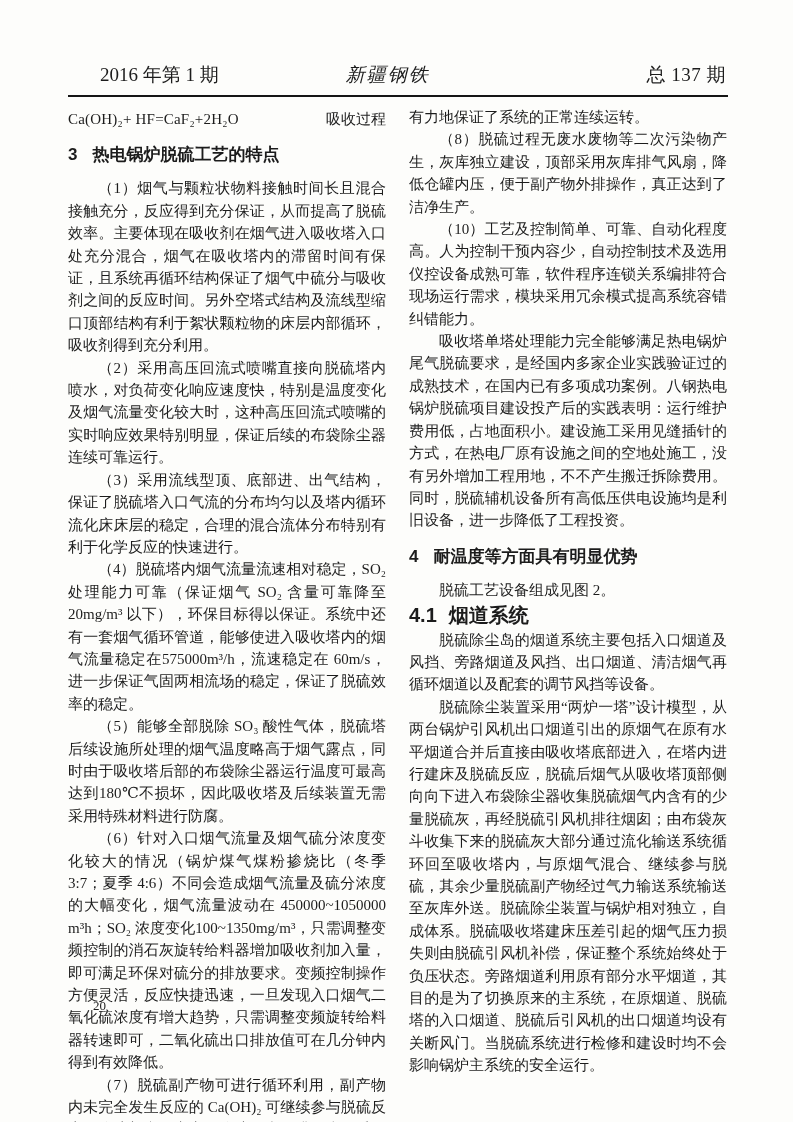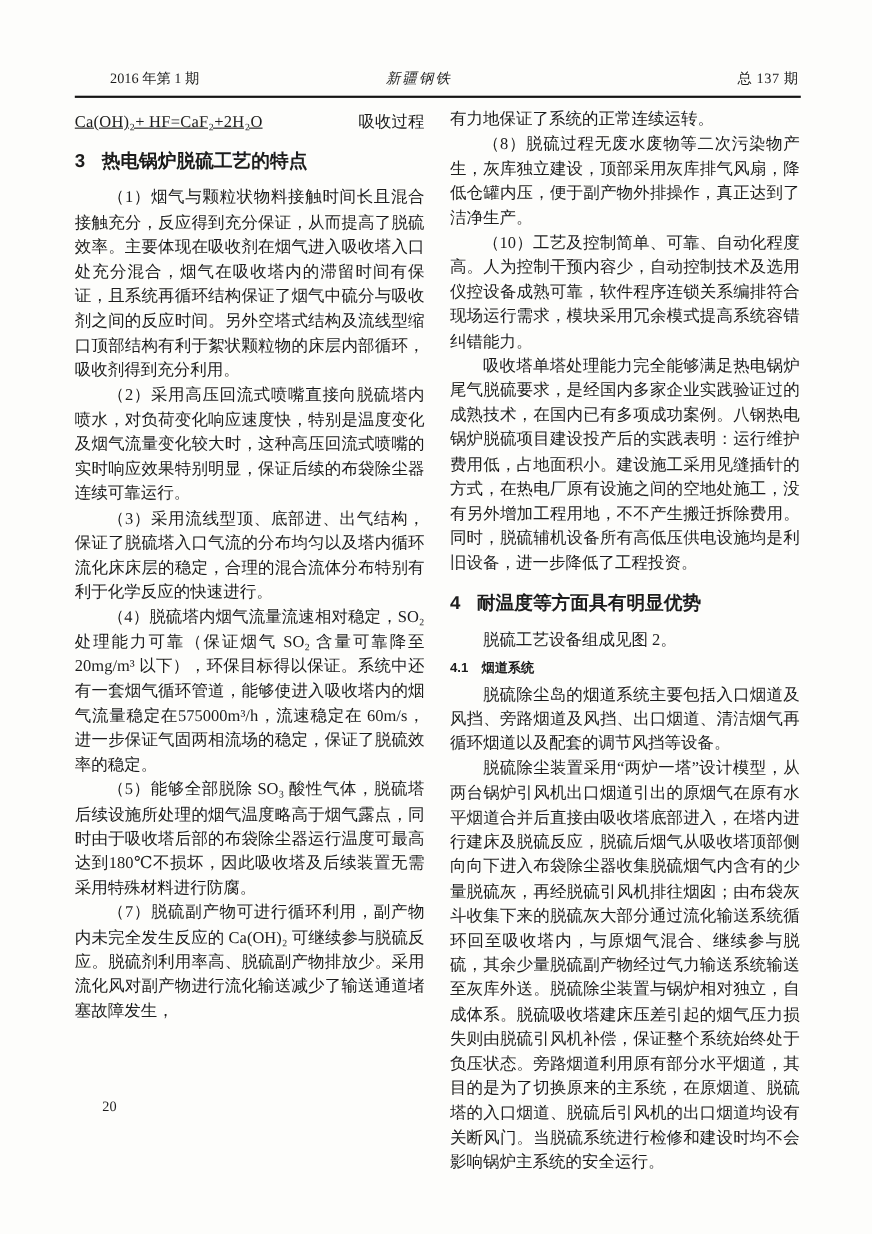--- a/index.html
+++ b/index.html
@@ -16,21 +16,21 @@
     color: #1c1c1c;
     box-sizing: border-box;
     padding: 62px 65px 0 68px;
     overflow: hidden;
     font-family: "Liberation Serif", "DejaVu Serif", serif;
   }
   .header {
     display: flex;
     align-items: baseline;
     justify-content: space-between;
-    font-size: 13px;
+    font-size: 19px;
     padding: 0 2px 0 32px;
     text-align: right;
   }
   .h-center {
     font-style: italic;
     letter-spacing: 2px;
     transform: translateX(-34px);
   }
   .h-right { letter-spacing: 0.5px; margin-left: 22px; }
   .rule {
@@ -49,34 +49,34 @@
     font-size: 15px;
     line-height: 22.4px;
   }
   .formula-row {
     display: flex;
     justify-content: space-between;
     align-items: baseline;
     margin: 2px 0 6px 0;
     white-space: nowrap;
   }
-  .formula { letter-spacing: 0.2px; text-decoration: underline; }
+  .formula { letter-spacing: 0.2px; }
   .sec {
     font-family: "Liberation Sans", "DejaVu Sans", sans-serif;
     font-weight: bold;
     font-size: 17px;
     margin: 14px 0 11px 0;
     display: flex;
     gap: 15px;
     line-height: 22px;
   }
   .subsec {
     font-family: "Liberation Sans", "DejaVu Sans", sans-serif;
     font-weight: bold;
-    font-size: 12px;
+    font-size: 20px;
     margin: 3px 0 2px 0;
     display: flex;
     gap: 12px;
     line-height: 22.4px;
   }
   .para {
     margin: 0;
     text-indent: 2em;
     text-align: justify;
   }
@@ -111,20 +111,21 @@
       <h2 class="sec">
         <span>3</span>
         <span>热电锅炉脱硫工艺的特点</span>
       </h2>
 
       <p class="para">（1）烟气与颗粒状物料接触时间长且混合接触充分，反应得到充分保证，从而提高了脱硫效率。主要体现在吸收剂在烟气进入吸收塔入口处充分混合，烟气在吸收塔内的滞留时间有保证，且系统再循环结构保证了烟气中硫分与吸收剂之间的反应时间。另外空塔式结构及流线型缩口顶部结构有利于絮状颗粒物的床层内部循环，吸收剂得到充分利用。</p>
       <p class="para">（2）采用高压回流式喷嘴直接向脱硫塔内喷水，对负荷变化响应速度快，特别是温度变化及烟气流量变化较大时，这种高压回流式喷嘴的实时响应效果特别明显，保证后续的布袋除尘器连续可靠运行。</p>
       <p class="para">（3）采用流线型顶、底部进、出气结构，保证了脱硫塔入口气流的分布均匀以及塔内循环流化床床层的稳定，合理的混合流体分布特别有利于化学反应的快速进行。</p>
       <p class="para">（4）脱硫塔内烟气流量流速相对稳定，SO₂ 处理能力可靠（保证烟气 SO₂ 含量可靠降至 20mg/m³ 以下），环保目标得以保证。系统中还有一套烟气循环管道，能够使进入吸收塔内的烟气流量稳定在575000m³/h，流速稳定在 60m/s，进一步保证气固两相流场的稳定，保证了脱硫效率的稳定。</p>
       <p class="para">（5）能够全部脱除 SO₃ 酸性气体，脱硫塔后续设施所处理的烟气温度略高于烟气露点，同时由于吸收塔后部的布袋除尘器运行温度可最高达到180℃不损坏，因此吸收塔及后续装置无需采用特殊材料进行防腐。</p>
+      <p class="para">（6）针对入口烟气流量及烟气硫分浓度变化较大的情况（锅炉煤气煤粉掺烧比（冬季 3:7；夏季 4:6）不同会造成烟气流量及硫分浓度的大幅变化，烟气流量波动在 450000~1050000 m³h；SO₂ 浓度变化100~1350mg/m³，只需调整变频控制的消石灰旋转给料器增加吸收剂加入量，即可满足环保对硫分的排放要求。变频控制操作方便灵活，反应快捷迅速，一旦发现入口烟气二氧化硫浓度有增大趋势，只需调整变频旋转给料器转速即可，二氧化硫出口排放值可在几分钟内得到有效降低。</p>
       <p class="para">（7）脱硫副产物可进行循环利用，副产物内未完全发生反应的 Ca(OH)₂ 可继续参与脱硫反应。脱硫剂利用率高、脱硫副产物排放少。采用流化风对副产物进行流化输送减少了输送通道堵塞故障发生，</p>
     </div>
 
     <div class="col">
       <p class="para cont">有力地保证了系统的正常连续运转。</p>
       <p class="para">（8）脱硫过程无废水废物等二次污染物产生，灰库独立建设，顶部采用灰库排气风扇，降低仓罐内压，便于副产物外排操作，真正达到了洁净生产。</p>
       <p class="para">（10）工艺及控制简单、可靠、自动化程度高。人为控制干预内容少，自动控制技术及选用仪控设备成熟可靠，软件程序连锁关系编排符合现场运行需求，模块采用冗余模式提高系统容错纠错能力。</p>
       <p class="para">吸收塔单塔处理能力完全能够满足热电锅炉尾气脱硫要求，是经国内多家企业实践验证过的成熟技术，在国内已有多项成功案例。八钢热电锅炉脱硫项目建设投产后的实践表明：运行维护费用低，占地面积小。建设施工采用见缝插针的方式，在热电厂原有设施之间的空地处施工，没有另外增加工程用地，不不产生搬迁拆除费用。同时，脱硫辅机设备所有高低压供电设施均是利旧设备，进一步降低了工程投资。</p>
 
       <h2 class="sec">

